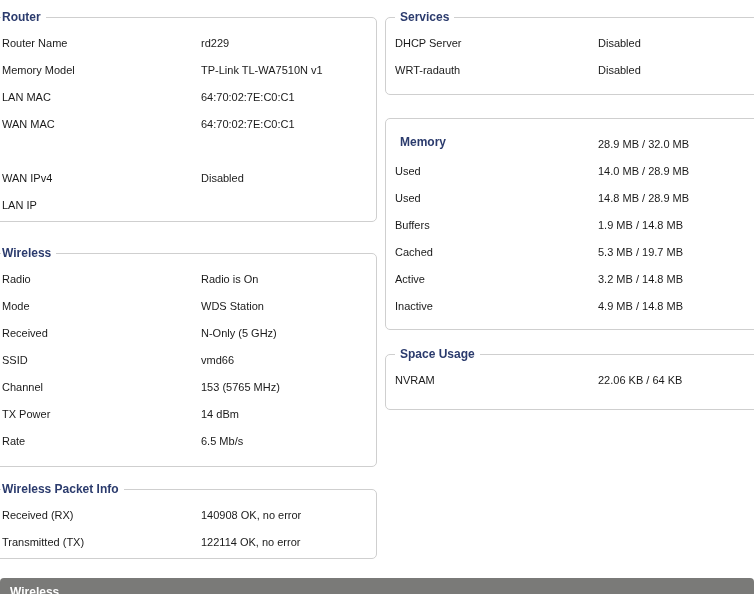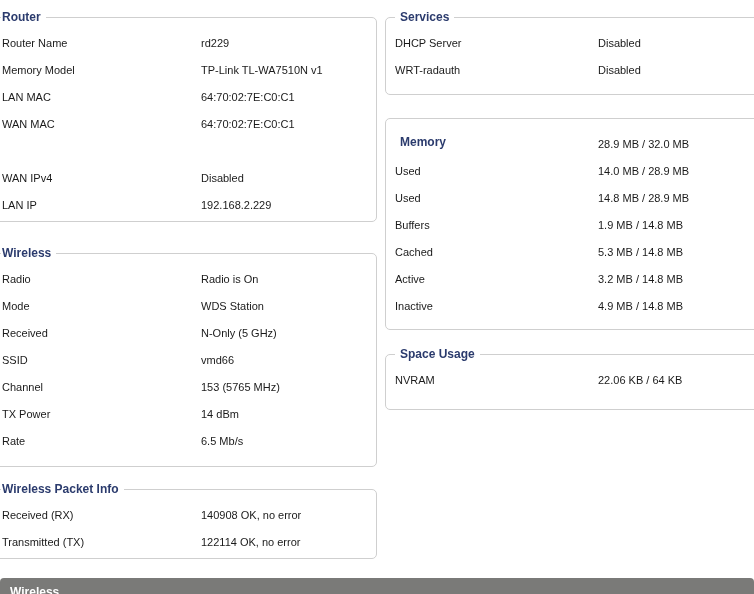--- a/index.html
+++ b/index.html
@@ -86,21 +86,20 @@
         <a class="value mac-link">64:70:02:7E:C0:C1</a>
       </div>
       <div class="row">
       </div>
       <div class="row">
         <span class="label">WAN IPv4</span>
         <span class="value">Disabled</span>
       </div>
       <div class="row">
         <span class="label">LAN IP</span>
-        <span class="value">192.168.2.229</span>
       </div>
     </div>
   </div>
 
   <div class="fieldset" style="left:-12px; top:253px; width:389px; height:214px;">
     <div class="legend flush" style="left:12px;">Wireless</div>
     <div class="rows">
       <div class="row">
         <span class="label">Radio</span>
         <span class="value">Radio is On</span>
@@ -177,21 +176,21 @@
       <div class="row">
         <span class="label">Used</span>
         <span class="value">14.8 MB / 28.9 MB</span>
       </div>
       <div class="row">
         <span class="label">Buffers</span>
         <span class="value">1.9 MB / 14.8 MB</span>
       </div>
       <div class="row">
         <span class="label">Cached</span>
-        <span class="value">5.3 MB / 14.8 MB</span>
+        <span class="value">5.3 MB / 19.7 MB</span>
       </div>
       <div class="row">
         <span class="label">Active</span>
         <span class="value">3.2 MB / 14.8 MB</span>
       </div>
       <div class="row">
         <span class="label">Inactive</span>
         <span class="value">4.9 MB / 14.8 MB</span>
       </div>
     </div>

